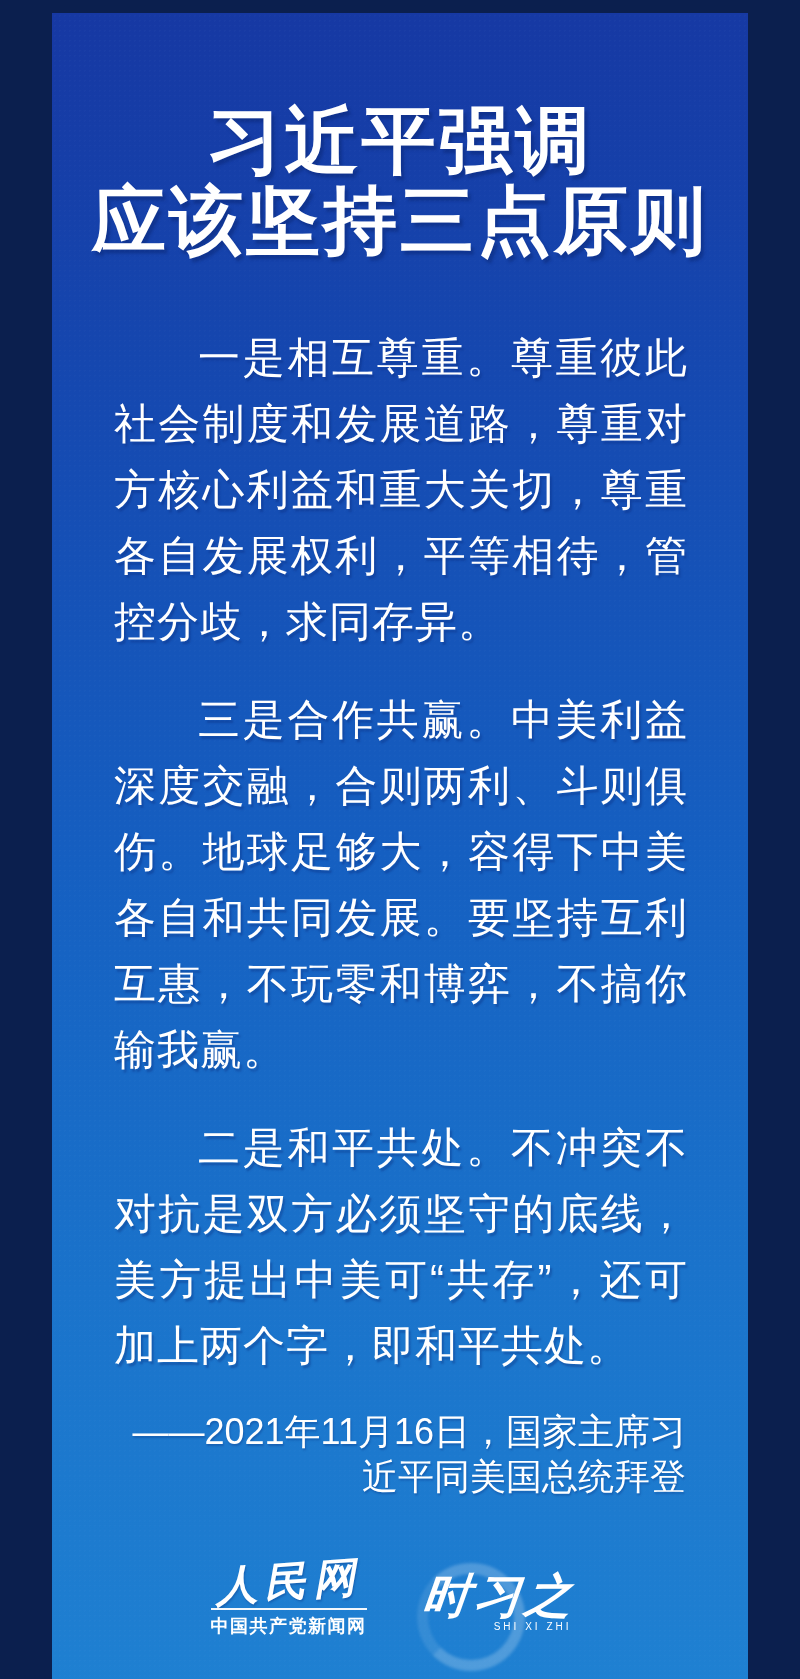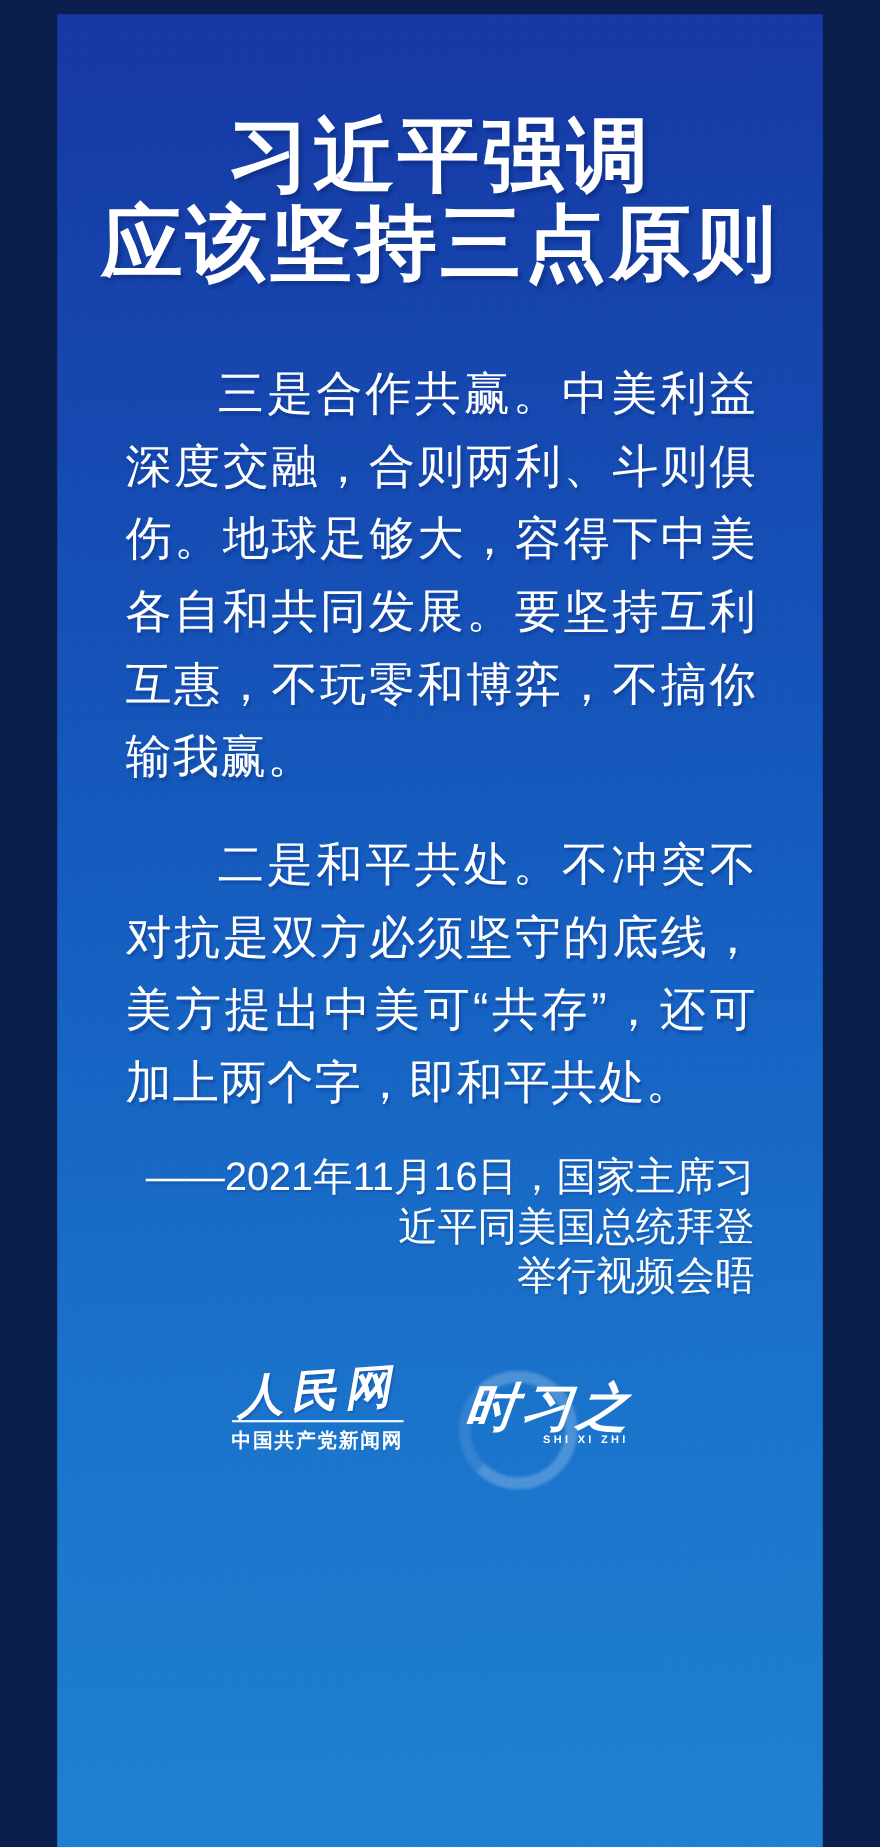--- a/index.html
+++ b/index.html
@@ -91,44 +91,44 @@
     line-height:50px;
     font-weight:900;
     font-style:italic;
     letter-spacing:4px;
     transform:skewX(-6deg);
   }
   .shixizhi-pinyin {
     position:relative;
     text-align:right;
     font-size:10px;
-    font-weight:700;
+    font-weight:400;
     letter-spacing:3px;
     margin-top:0;
     padding-right:4px;
   }
 </style>
 </head>
 <body>
 
 <div class="poster">
 
   <h1 class="title">
     <span class="tline">习近平强调</span>
     <span class="tline">应该坚持三点原则</span>
   </h1>
 
   <div class="content">
+    <p>一是相互尊重。尊重彼此社会制度和发展道路，尊重对方核心利益和重大关切，尊重各自发展权利，平等相待，管控分歧，求同存异。</p>
     <p>三是合作共赢。中美利益深度交融，合则两利、斗则俱伤。地球足够大，容得下中美各自和共同发展。要坚持互利互惠，不玩零和博弈，不搞你输我赢。</p>
     <p>二是和平共处。不冲突不对抗是双方必须坚守的底线，美方提出中美可“共存”，还可加上两个字，即和平共处。</p>
   </div>
 
   <div class="attribution">
     <span class="aline">——2021年11月16日，国家主席习近平同美国总统拜登</span>
-    <span class="aline">举行视频会晤</span>
   </div>
 
   <div class="footer">
 
     <div class="people-logo">
       <span class="people-script">人民网</span>
       <div class="people-divider"></div>
       <div class="people-sitename">中国共产党新闻网</div>
       
     </div>

